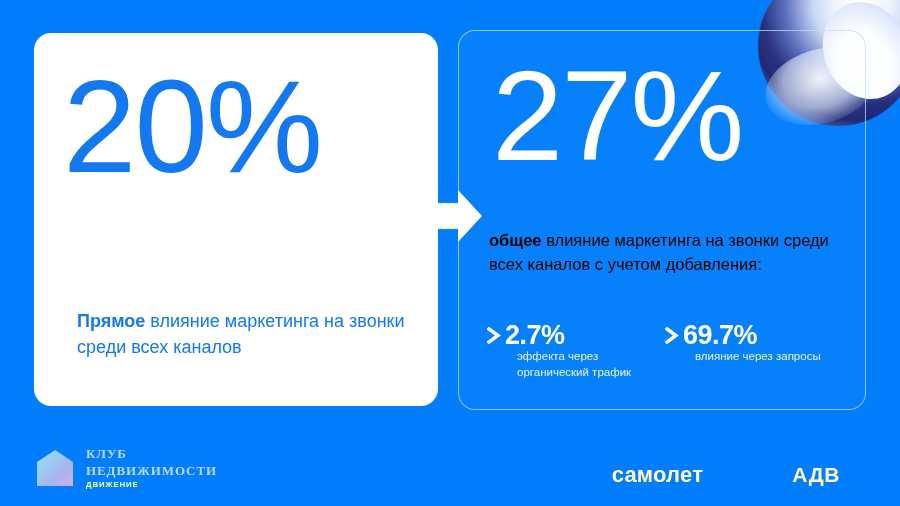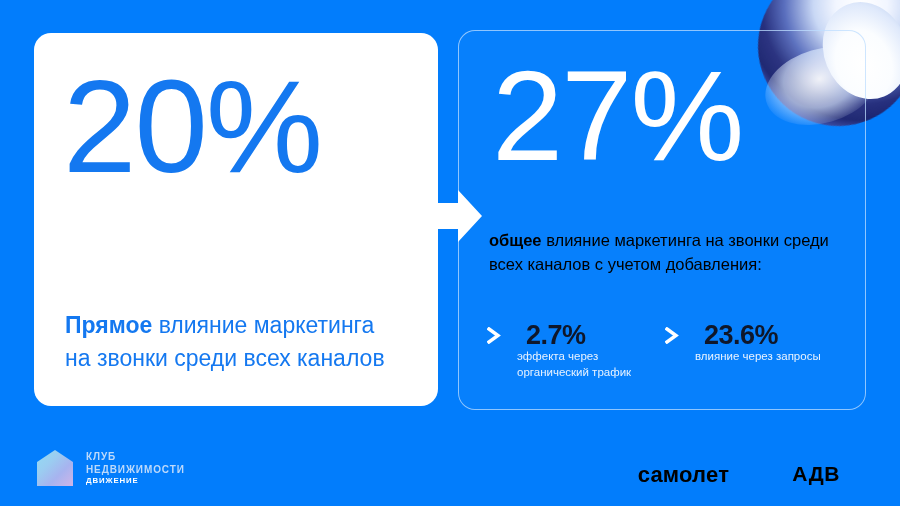--- a/index.html
+++ b/index.html
@@ -62,23 +62,23 @@
     left:29px; top:28px;
     font-size:132px;
     line-height:1;
     font-weight:300;
     letter-spacing:-2px;
     color:#1478f0;
     white-space:nowrap;
   }
   .caption-left {
     position:absolute;
-    left:31px; top:276px;
+    left:43px; top:276px;
     width:340px;
-    font-size:23px;
+    font-size:18px;
     line-height:1.42;
     color:#1478f0;
     font-weight:400;
   }
   .caption-left b { font-weight:700; }
 
   
   .arrow {
     position:absolute;
     left:432px; top:190px;
@@ -123,22 +123,22 @@
     position:absolute;
     left:487px; top:322px;
     width:370px;
     display:flex;
     z-index:3;
   }
   .substat { width:178px; }
   .substat-head {
     display:flex;
     align-items:center;
-    gap:24px;
-    color:#0f172a;
+    gap:3px;
+    color:#ffffff;
   }
   .chev { flex:0 0 auto; display:block; }
   .substat-value {
     font-size:27px;
     font-weight:700;
     letter-spacing:-0.5px;
     line-height:1;
   }
   .substat-label {
     margin-top:0;
@@ -156,38 +156,39 @@
     display:flex;
     align-items:center;
     gap:9px;
   }
   .logo-mark {
     width:44px; height:44px;
     display:block;
   }
   .logo-text { line-height:1.3; }
   .logo-l1, .logo-l2 {
-    font-size:10px;
+    font-size:13px;
     letter-spacing:.9px;
     color:#bcd9fb;
     font-weight:600;
+    font-family:Liberation Serif, serif;
   }
   .logo-l3 {
     font-size:7.8px;
     letter-spacing:.9px;
     color:#ffffff;
     font-weight:700;
   }
   .brands {
     position:absolute;
     right:60px; top:462px;
     display:flex;
-    align-items:flex-start;
-    gap:24px;
-    color:#000000;
+    align-items:center;
+    gap:50px;
+    color:#fef9c3;
   }
   .brand-samolet { font-size:22px; font-weight:600; letter-spacing:.2px; }
   .brand-adv { font-size:21px; font-weight:700; letter-spacing:.6px;margin-left:39px; }
 </style>
 </head>
 <body>
 
 <div id="slide">
 
   <div class="deco-wrap">
@@ -225,21 +226,21 @@
         <span class="substat-value">2.7%</span>
       </div>
       <div class="substat-label">эффекта через органический трафик</div>
     </div>
 
     <div class="substat">
       <div class="substat-head">
         <svg class="chev" width="15" height="17" viewBox="0 0 15 17">
           <path d="M2 2 L11 8.5 L2 15" stroke="#ffffff" stroke-width="3.4" fill="none" stroke-linecap="square"></path>
         </svg>
-        <span class="substat-value">23.6%</span>
+        <span class="substat-value">69.7%</span>
       </div>
       <div class="substat-label">влияние через запросы</div>
     </div>
 
   </div>
 
   <div class="logo">
     <svg class="logo-mark" viewBox="0 0 44 44">
       <defs>
         <linearGradient id="housegrad" x1="0" y1="0" x2="1" y2="1">

